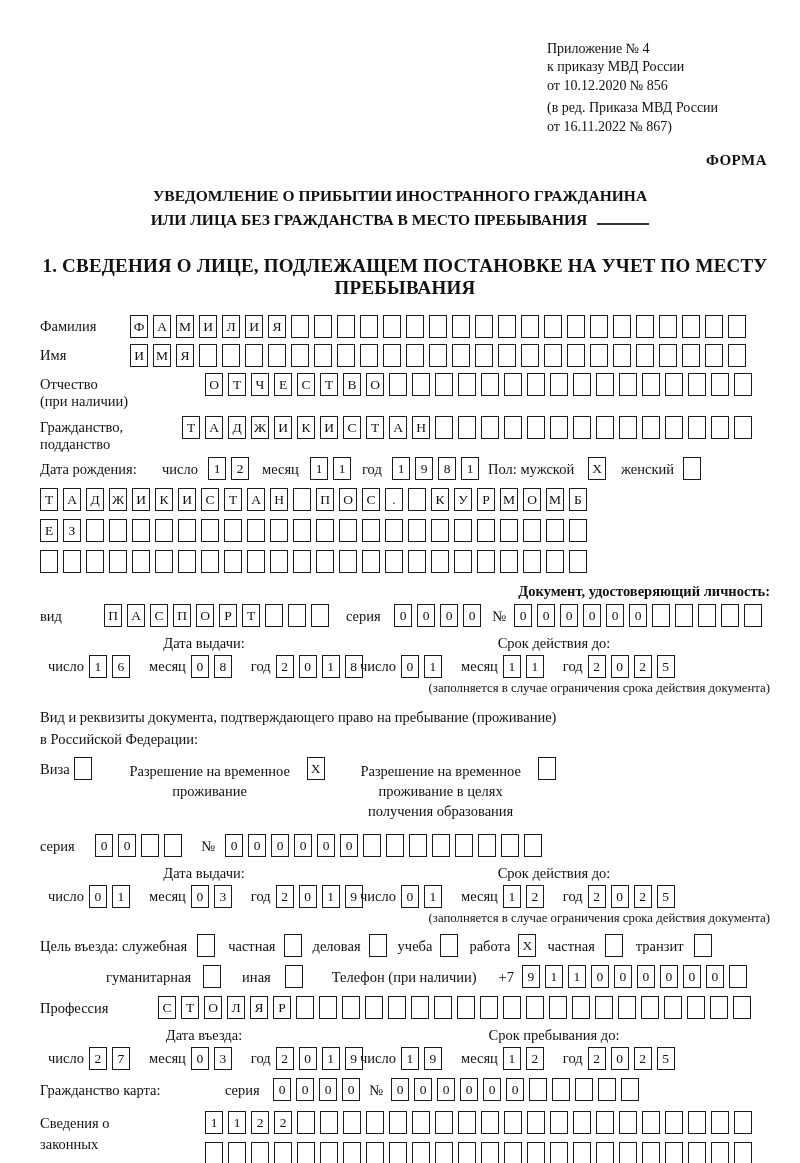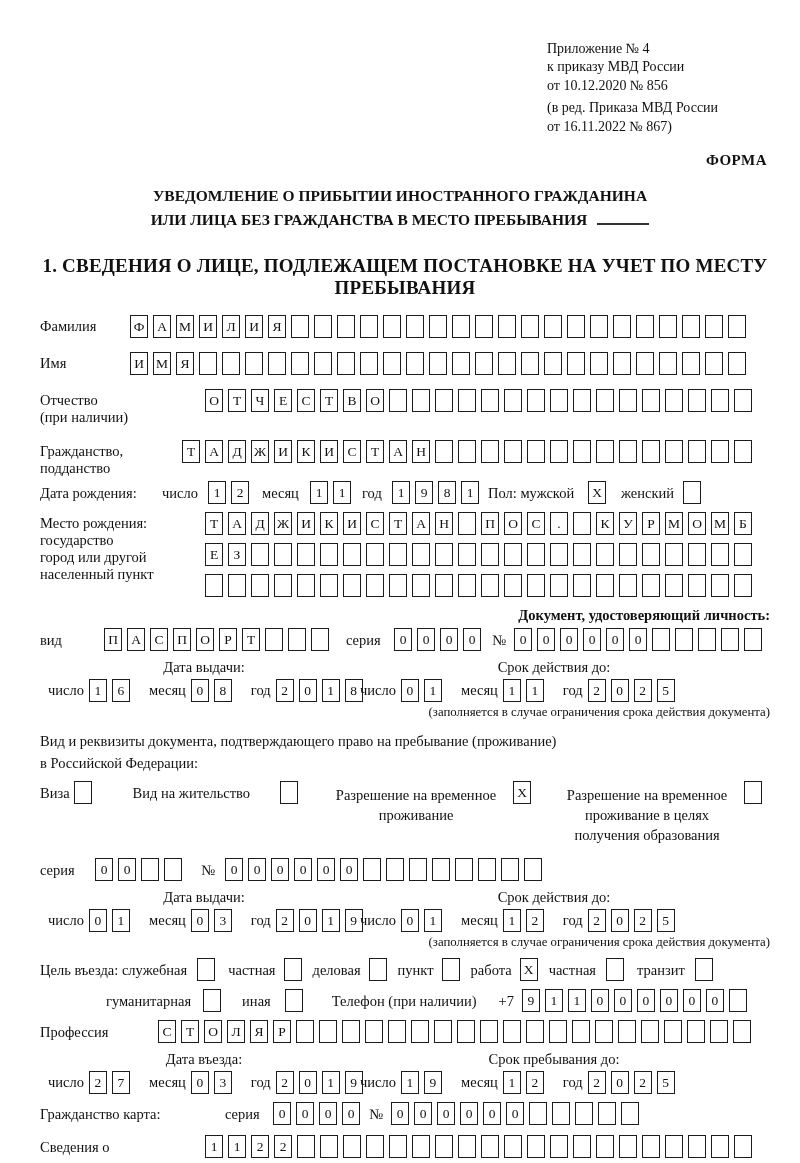--- a/index.html
+++ b/index.html
@@ -21,21 +21,21 @@
 
   .sec-head { font-weight:bold; font-size:19px; margin-top:24px; text-align:center; letter-spacing:.2px; }
 
   
   .cells { white-space:nowrap; display:inline-block; }
   .cell {
     display:inline-block; width:18px; height:23px; border:1.6px solid #1c1c1c;
     margin-right:5px; text-align:center; line-height:21px; font-size:13.5px;
     vertical-align:middle; background:#fff;
   }
-  .row { display:flex; align-items:flex-start; margin-top:14px; }
+  .row { display:flex; align-items:flex-start; margin-top:6px; }
   .lbl { display:inline-block; flex:0 0 auto; padding-top:3px; }
   .inl { padding-top:3px; white-space:nowrap; }
 
   .w90  { width:90px; }
   .w142 { width:142px; }
   .w165 { width:165px; }
 
   .bold-center { text-align:right; font-weight:bold; margin-top:10px; font-size:14.5px; }
 
   .dates-wrap { display:flex; margin-top:8px; }
@@ -118,26 +118,20 @@
       <span class="cells" style="margin-right:6px;"><span class="cell">1</span><span class="cell">1</span></span>
       <span class="inl" style="width:30px;">год</span>
       <span class="cells" style="margin-right:4px;"><span class="cell">1</span><span class="cell">9</span><span class="cell">8</span><span class="cell">1</span></span>
       <span class="inl" style="width:100px;">Пол: мужской</span>
       <span class="cells" style="margin-right:10px;"><span class="cell">X</span></span>
       <span class="inl" style="width:62px;">женский</span>
       <span class="cells"><span class="cell"></span></span>
     </div>
 
     <div class="row" style="margin-top:8px;">
-      <span class="lbl w165">
-        <span>Место рождения:</span><br>
-        <span>государство</span><br>
-        <span>город или другой</span><br>
-        <span>населенный пункт</span>
-      </span>
       <span>
         <span class="cells" style="display:block; margin-bottom:8px;"><span class="cell">Т</span><span class="cell">А</span><span class="cell">Д</span><span class="cell">Ж</span><span class="cell">И</span><span class="cell">К</span><span class="cell">И</span><span class="cell">С</span><span class="cell">Т</span><span class="cell">А</span><span class="cell">Н</span><span class="cell"></span><span class="cell">П</span><span class="cell">О</span><span class="cell">С</span><span class="cell">.</span><span class="cell"></span><span class="cell">К</span><span class="cell">У</span><span class="cell">Р</span><span class="cell">М</span><span class="cell">О</span><span class="cell">М</span><span class="cell">Б</span></span>
         <span class="cells" style="display:block; margin-bottom:8px;"><span class="cell">Е</span><span class="cell">З</span><span class="cell"></span><span class="cell"></span><span class="cell"></span><span class="cell"></span><span class="cell"></span><span class="cell"></span><span class="cell"></span><span class="cell"></span><span class="cell"></span><span class="cell"></span><span class="cell"></span><span class="cell"></span><span class="cell"></span><span class="cell"></span><span class="cell"></span><span class="cell"></span><span class="cell"></span><span class="cell"></span><span class="cell"></span><span class="cell"></span><span class="cell"></span><span class="cell"></span></span>
         <span class="cells" style="display:block;"><span class="cell"></span><span class="cell"></span><span class="cell"></span><span class="cell"></span><span class="cell"></span><span class="cell"></span><span class="cell"></span><span class="cell"></span><span class="cell"></span><span class="cell"></span><span class="cell"></span><span class="cell"></span><span class="cell"></span><span class="cell"></span><span class="cell"></span><span class="cell"></span><span class="cell"></span><span class="cell"></span><span class="cell"></span><span class="cell"></span><span class="cell"></span><span class="cell"></span><span class="cell"></span><span class="cell"></span></span>
       </span>
     </div>
 
     <div class="bold-center">Документ, удостоверяющий личность:</div>
 
     <div class="row" style="margin-top:4px; align-items:center;">
@@ -178,24 +172,20 @@
     <div class="para">
       <div>Вид и реквизиты документа, подтверждающего право на пребывание (проживание)</div>
       <div>в Российской Федерации:</div>
     </div>
 
     <div class="cb-row">
       <div class="cb-item">
         <span class="cap" style="margin-right:4px;">Виза</span>
         <span class="cells"><span class="cell"></span></span>
       </div>
-      <div class="cb-item" style="margin-left:22px;">
-        <span class="cap">Вид на жительство</span>
-        <span class="cells" style="margin-left:22px;"><span class="cell"></span></span>
-      </div>
       <div class="cb-item" style="margin-left:10px;">
         <span class="cap-c wrap175">Разрешение на временное проживание</span>
         <span class="cells"><span class="cell">X</span></span>
       </div>
       <div class="cb-item" style="margin-left:8px; margin-right:0;">
         <span class="cap-c wrap175">Разрешение на временное проживание в целях получения образования</span>
         <span class="cells"><span class="cell"></span></span>
       </div>
     </div>
 
@@ -232,21 +222,21 @@
     </div>
     <div class="note-right">(заполняется в случае ограничения срока действия документа)</div>
 
     <div class="row" style="margin-top:8px; align-items:center;">
       <span class="inl">Цель въезда: служебная</span>
       <span class="cells" style="margin:0 8px 0 10px;"><span class="cell"></span></span>
       <span class="inl">частная</span>
       <span class="cells" style="margin:0 6px 0 8px;"><span class="cell"></span></span>
       <span class="inl">деловая</span>
       <span class="cells" style="margin:0 6px 0 8px;"><span class="cell"></span></span>
-      <span class="inl">пункт</span>
+      <span class="inl">учеба</span>
       <span class="cells" style="margin:0 6px 0 8px;"><span class="cell"></span></span>
       <span class="inl">работа</span>
       <span class="cells" style="margin:0 6px 0 8px;"><span class="cell">X</span></span>
       <span class="inl">частная</span>
       <span class="cells" style="margin:0 8px 0 10px;"><span class="cell"></span></span>
       <span class="inl">транзит</span>
       <span class="cells" style="margin-left:10px;"><span class="cell"></span></span>
     </div>
 
     <div class="row" style="margin-top:8px; align-items:center;">

